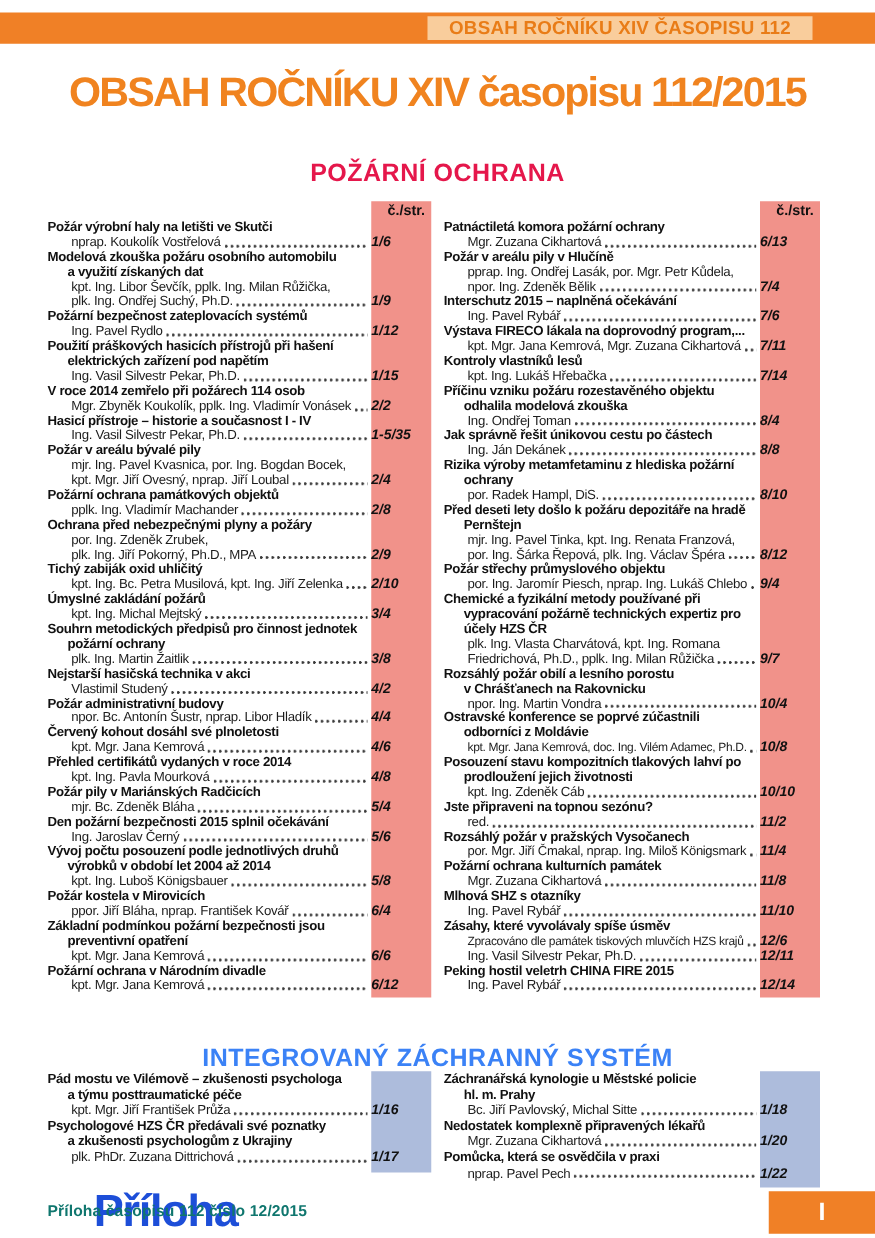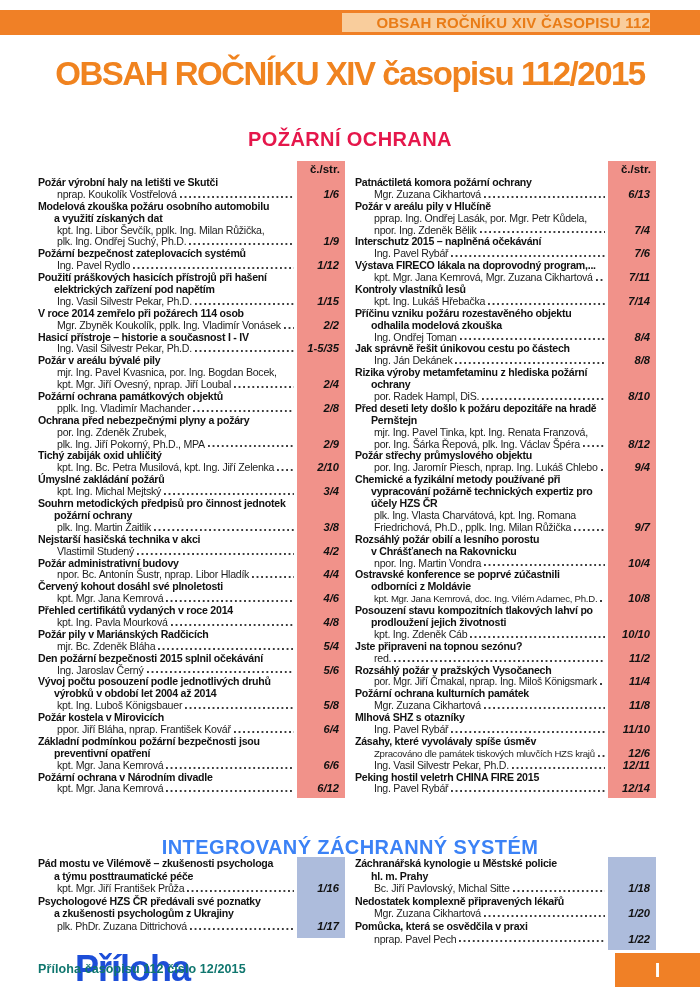--- a/index.html
+++ b/index.html
@@ -31,38 +31,38 @@
   .row{position:relative;z-index:1;display:flex;align-items:baseline;height:11.9px;line-height:11.9px;}
   .wide .row{height:12.6px;line-height:12.6px;}
   .txt{white-space:nowrap;font-size:10.6px;letter-spacing:-0.25px;display:inline-block;}
   .t {font-weight:bold;}
   .t2{font-weight:bold;padding-left:16px;}
   .a {padding-left:19px;color:#1c1c1c;}
   .spacer{flex:1 1 auto;min-width:0;}
   .leader{flex:1 1 auto;min-width:0;height:4px;align-self:flex-end;margin:0 3px 2px 3px;
           background-image:radial-gradient(circle at 1px 2px,#3b3b3b 0.9px,transparent 1.3px);
           background-size:4.6px 4px;background-repeat:repeat-x;}
-  .pageref{flex:0 0 48px;box-sizing:border-box;text-align:right;padding-right:6px;
+  .pageref{flex:0 0 48px;box-sizing:border-box;padding-right:6px;
            font-weight:bold;font-style:italic;font-size:11.2px;}
   
   .watermark{position:absolute;left:75px;top:948px;font-size:36px;font-weight:bold;
              letter-spacing:-1px;color:#1d4ed8;z-index:1;}
   .footer-text{position:absolute;left:38px;top:962px;font-size:12.5px;font-weight:bold;
                letter-spacing:0.1px;z-index:2;}
   .page-marker{position:absolute;left:615px;top:953px;width:85px;height:34px;background:#f08026;
                color:#ffffff;font-weight:bold;font-size:20px;display:flex;align-items:center;
                justify-content:center;z-index:2;}
 </style>
 </head>
 <body>
 
 <div class="page">
 
   <div class="band" style="background: rgb(240, 128, 38);">
-    <div class="band-box" style="background: rgb(249, 205, 156); justify-content: flex-end;">
+    <div class="band-box" style="background: rgb(249, 205, 156);">
       <span class="band-label" style="color: rgb(233, 124, 23);">OBSAH ROČNÍKU XIV ČASOPISU 112</span>
     </div>
   </div>
 
   <div class="page-title" style="color: rgb(240, 131, 31);">OBSAH ROČNÍKU XIV časopisu 112/2015</div>
 
   <div class="sec-heading" id="heading-po" style="color: rgb(229, 23, 75);">POŽÁRNÍ OCHRANA</div>
 
   <div class="list" id="list-po-left">
       <div class="strip" style="background: rgb(241, 146, 138);"></div>

